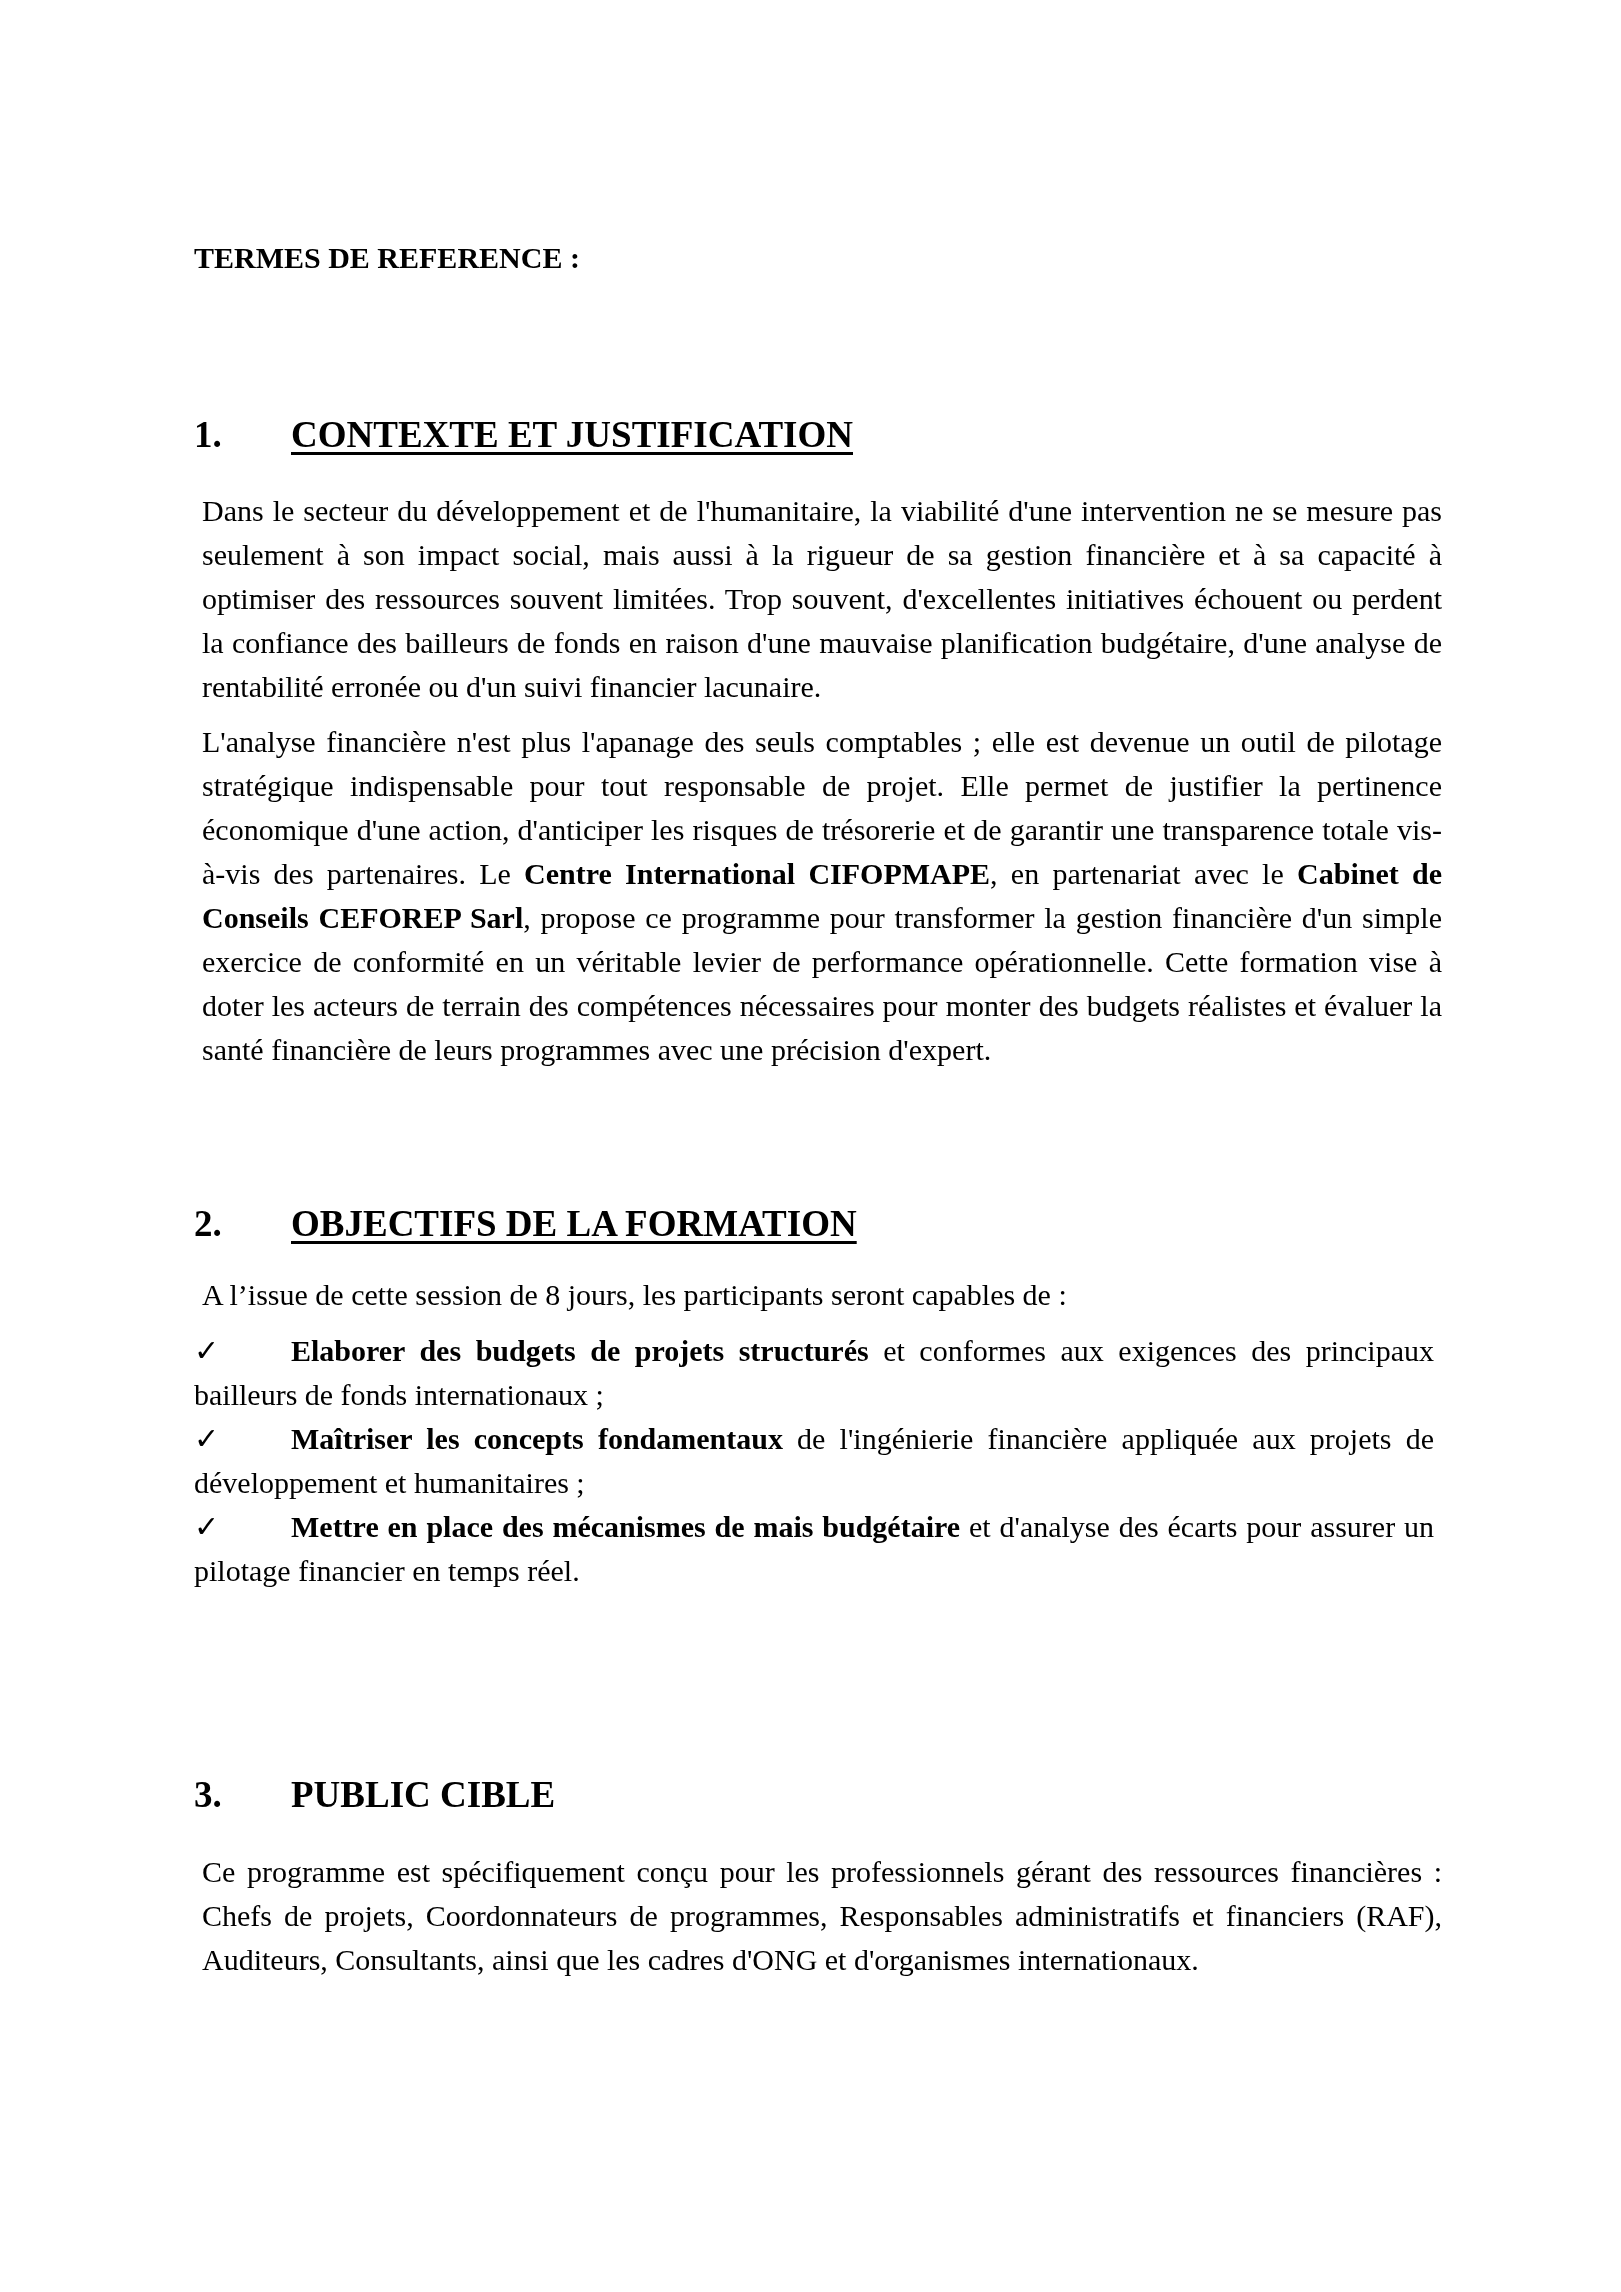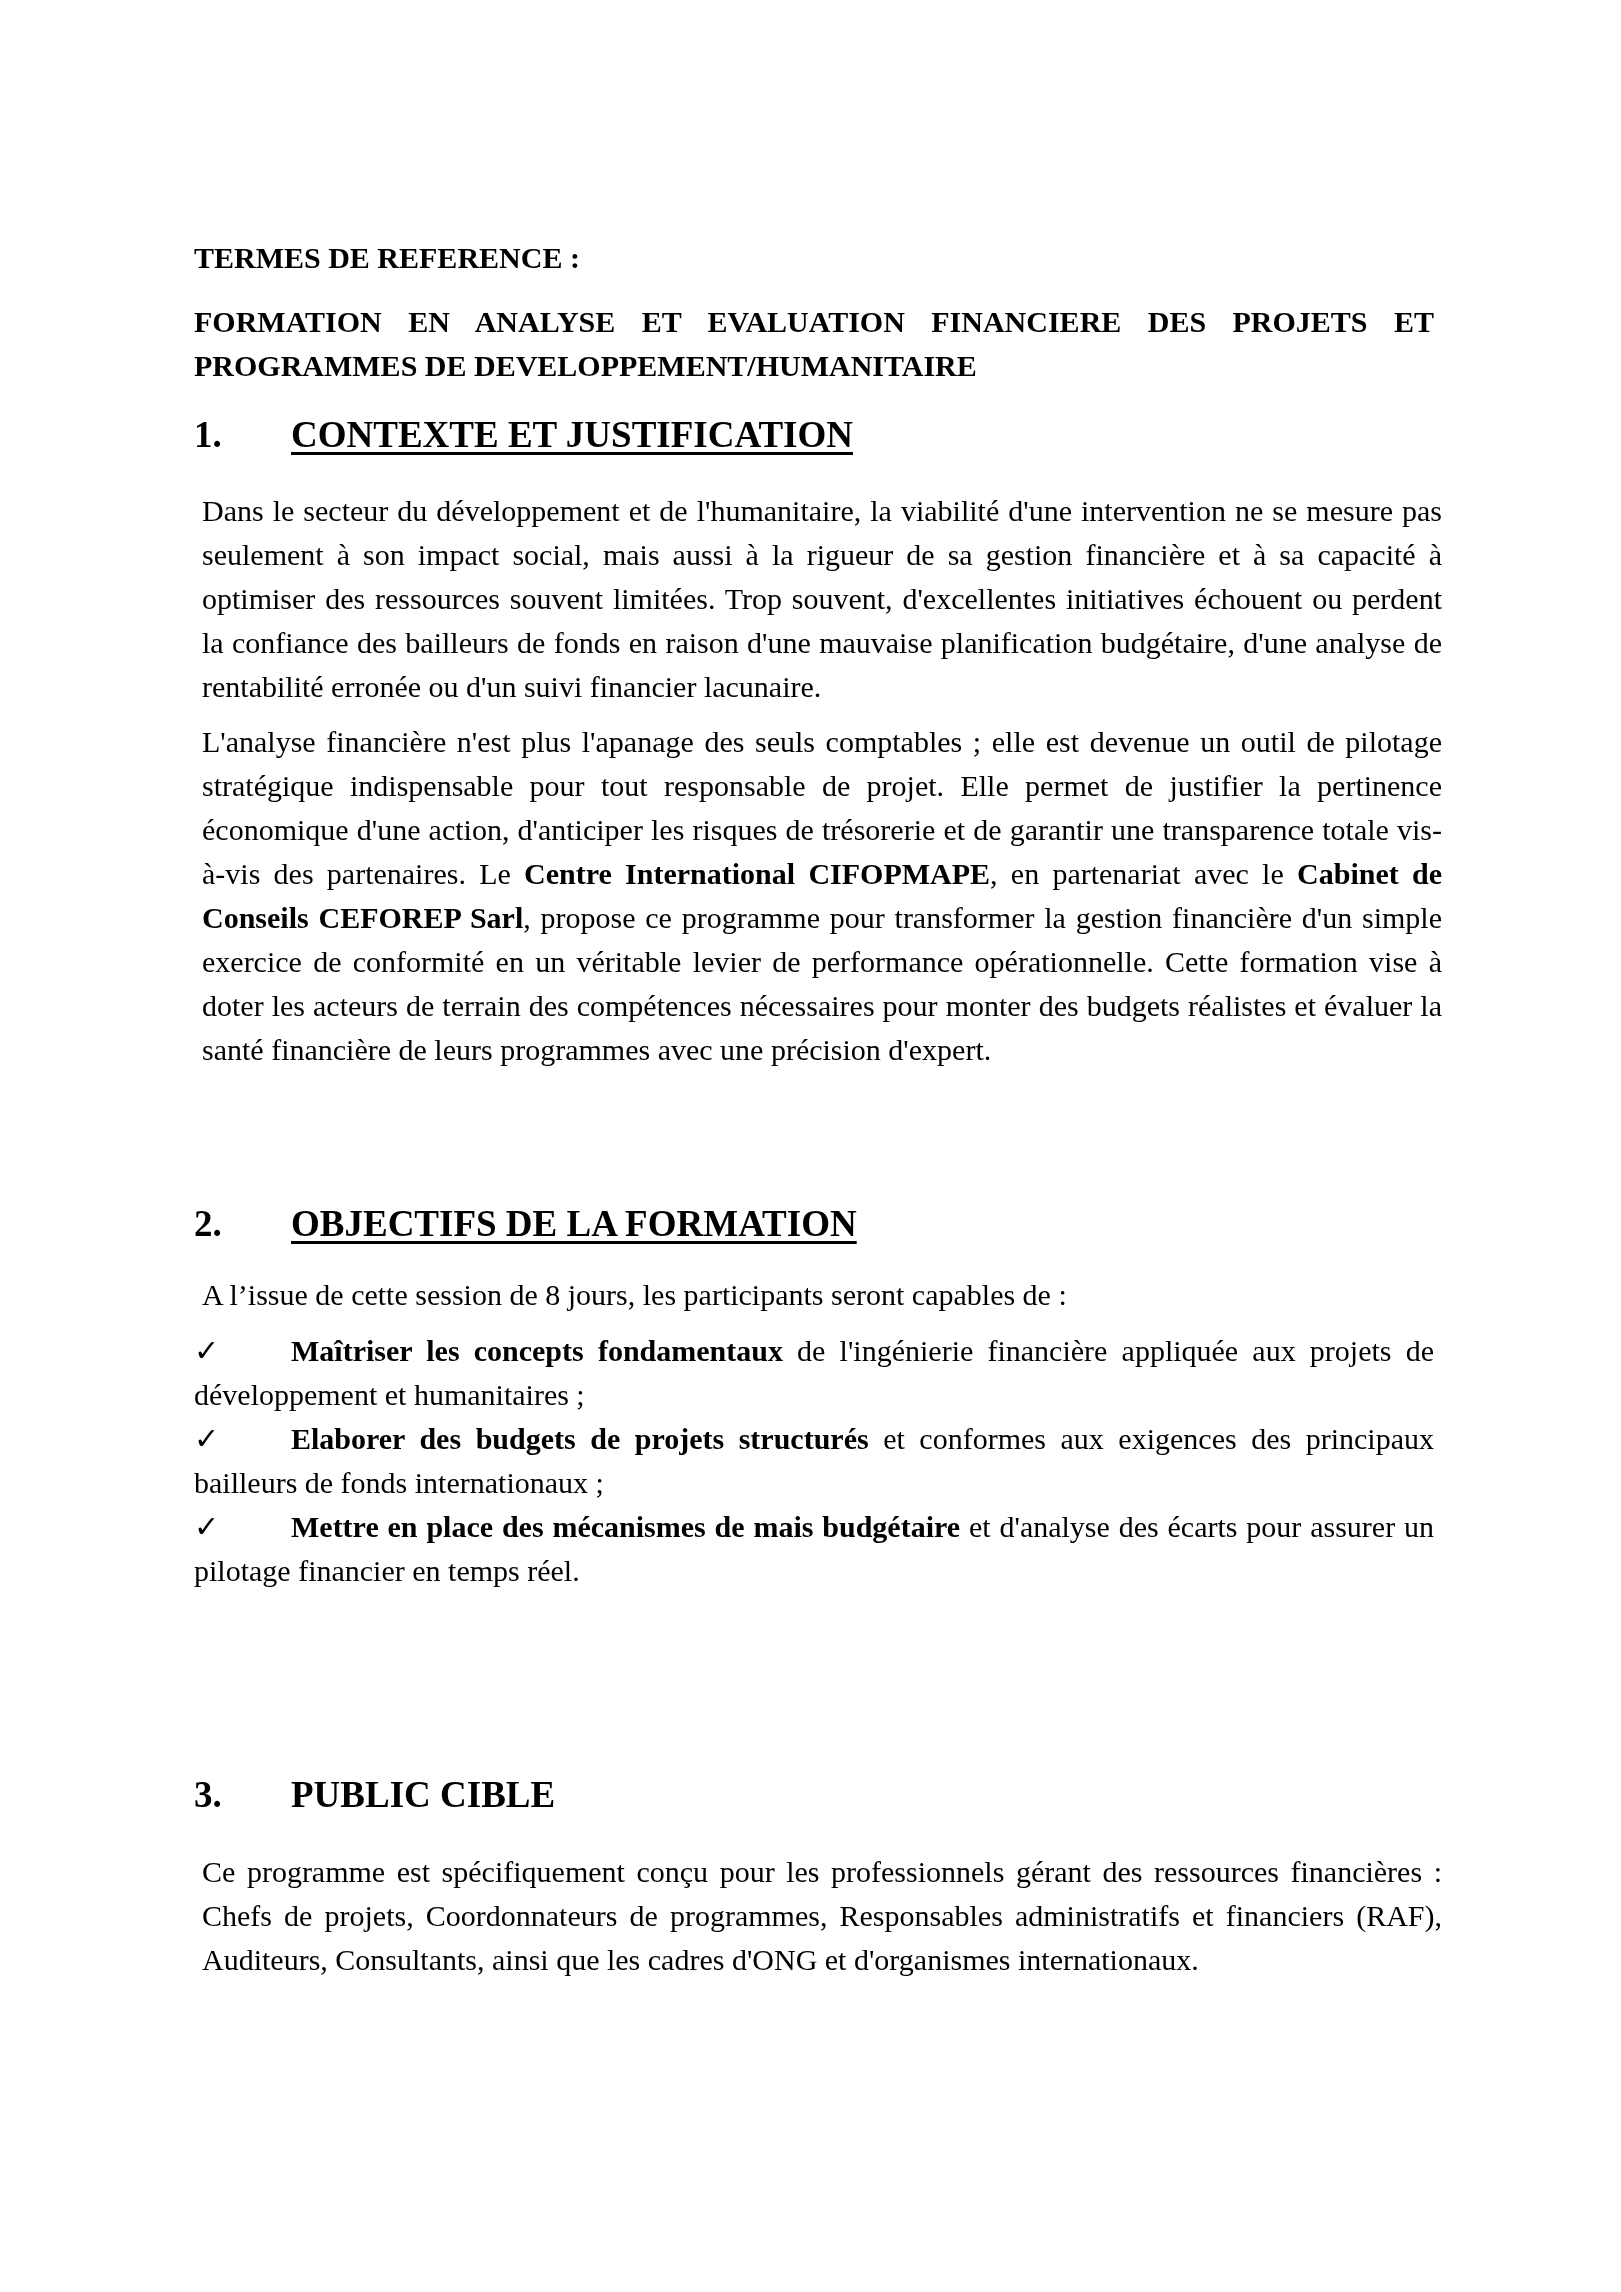--- a/index.html
+++ b/index.html
@@ -17,41 +17,40 @@
   .bullet .chk { display: inline-block; width: 97px; }
   .bullet b { font-weight: bold; }
 </style>
 </head>
 <body>
 
 <div class="page">
 
   <div class="blk title" style="top:236px;">TERMES DE REFERENCE :</div>
 
-  <div class="blk subtitle" style="top:300px;">FORMATION EN ANALYSE ET EVALUATION FINANCIERE DES PROJETS ET PROGRAMMES DE DEVELOPPEMENT/HUMANITAIRE</div>
 
   <div class="blk h" style="top:410px;">
     <span class="num">1.</span>
     <span class="txt u">CONTEXTE ET JUSTIFICATION</span>
   </div>
 
   <p class="blk p" style="top:481px;">Dans le secteur du développement et de l'humanitaire, la viabilité d'une intervention ne se mesure pas seulement à son impact social, mais aussi à la rigueur de sa gestion financière et à sa capacité à optimiser des ressources souvent limitées. Trop souvent, d'excellentes initiatives échouent ou perdent la confiance des bailleurs de fonds en raison d'une mauvaise planification budgétaire, d'une analyse de rentabilité erronée ou d'un suivi financier lacunaire.</p>
 
   <p class="blk p" style="top:712px;"><span>L'analyse financière n'est plus l'apanage des seuls comptables ; elle est devenue un outil de pilotage stratégique indispensable pour tout responsable de projet. Elle permet de justifier la pertinence économique d'une action, d'anticiper les risques de trésorerie et de garantir une transparence totale vis-à-vis des partenaires. Le </span><b>Centre International CIFOPMAPE</b><span>, en partenariat avec le </span><b>Cabinet de Conseils CEFOREP Sarl</b><span>, propose ce programme pour transformer la gestion financière d'un simple exercice de conformité en un véritable levier de performance opérationnelle. Cette formation vise à doter les acteurs de terrain des compétences nécessaires pour monter des budgets réalistes et évaluer la santé financière de leurs programmes avec une précision d'expert.</span></p>
 
   <div class="blk h" style="top:1199px;">
     <span class="num">2.</span>
     <span class="txt u">OBJECTIFS DE LA FORMATION</span>
   </div>
 
   <p class="blk p" style="top:1265px;">A l’issue de cette session de 8 jours, les participants seront capables de :</p>
 
   <div class="blk" style="top:1329px;">
+    <p class="bullet"><span class="chk">✓</span><b>Elaborer des budgets de projets structurés</b><span> et conformes aux exigences des principaux bailleurs de fonds internationaux ;</span></p>
     <p class="bullet"><span class="chk">✓</span><b>Maîtriser les concepts fondamentaux</b><span> de l'ingénierie financière appliquée aux projets de développement et humanitaires ;</span></p>
-    <p class="bullet"><span class="chk">✓</span><b>Elaborer des budgets de projets structurés</b><span> et conformes aux exigences des principaux bailleurs de fonds internationaux ;</span></p>
     <p class="bullet"><span class="chk">✓</span><b>Mettre en place des mécanismes de mais budgétaire</b><span> et d'analyse des écarts pour assurer un pilotage financier en temps réel.</span></p>
   </div>
 
   <div class="blk h" style="top:1770px;">
     <span class="num">3.</span>
     <span class="txt">PUBLIC CIBLE</span>
   </div>
 
   <p class="blk p" style="top:1842px;">Ce programme est spécifiquement conçu pour les professionnels gérant des ressources financières : Chefs de projets, Coordonnateurs de programmes, Responsables administratifs et financiers (RAF), Auditeurs, Consultants, ainsi que les cadres d'ONG et d'organismes internationaux.</p>
 

